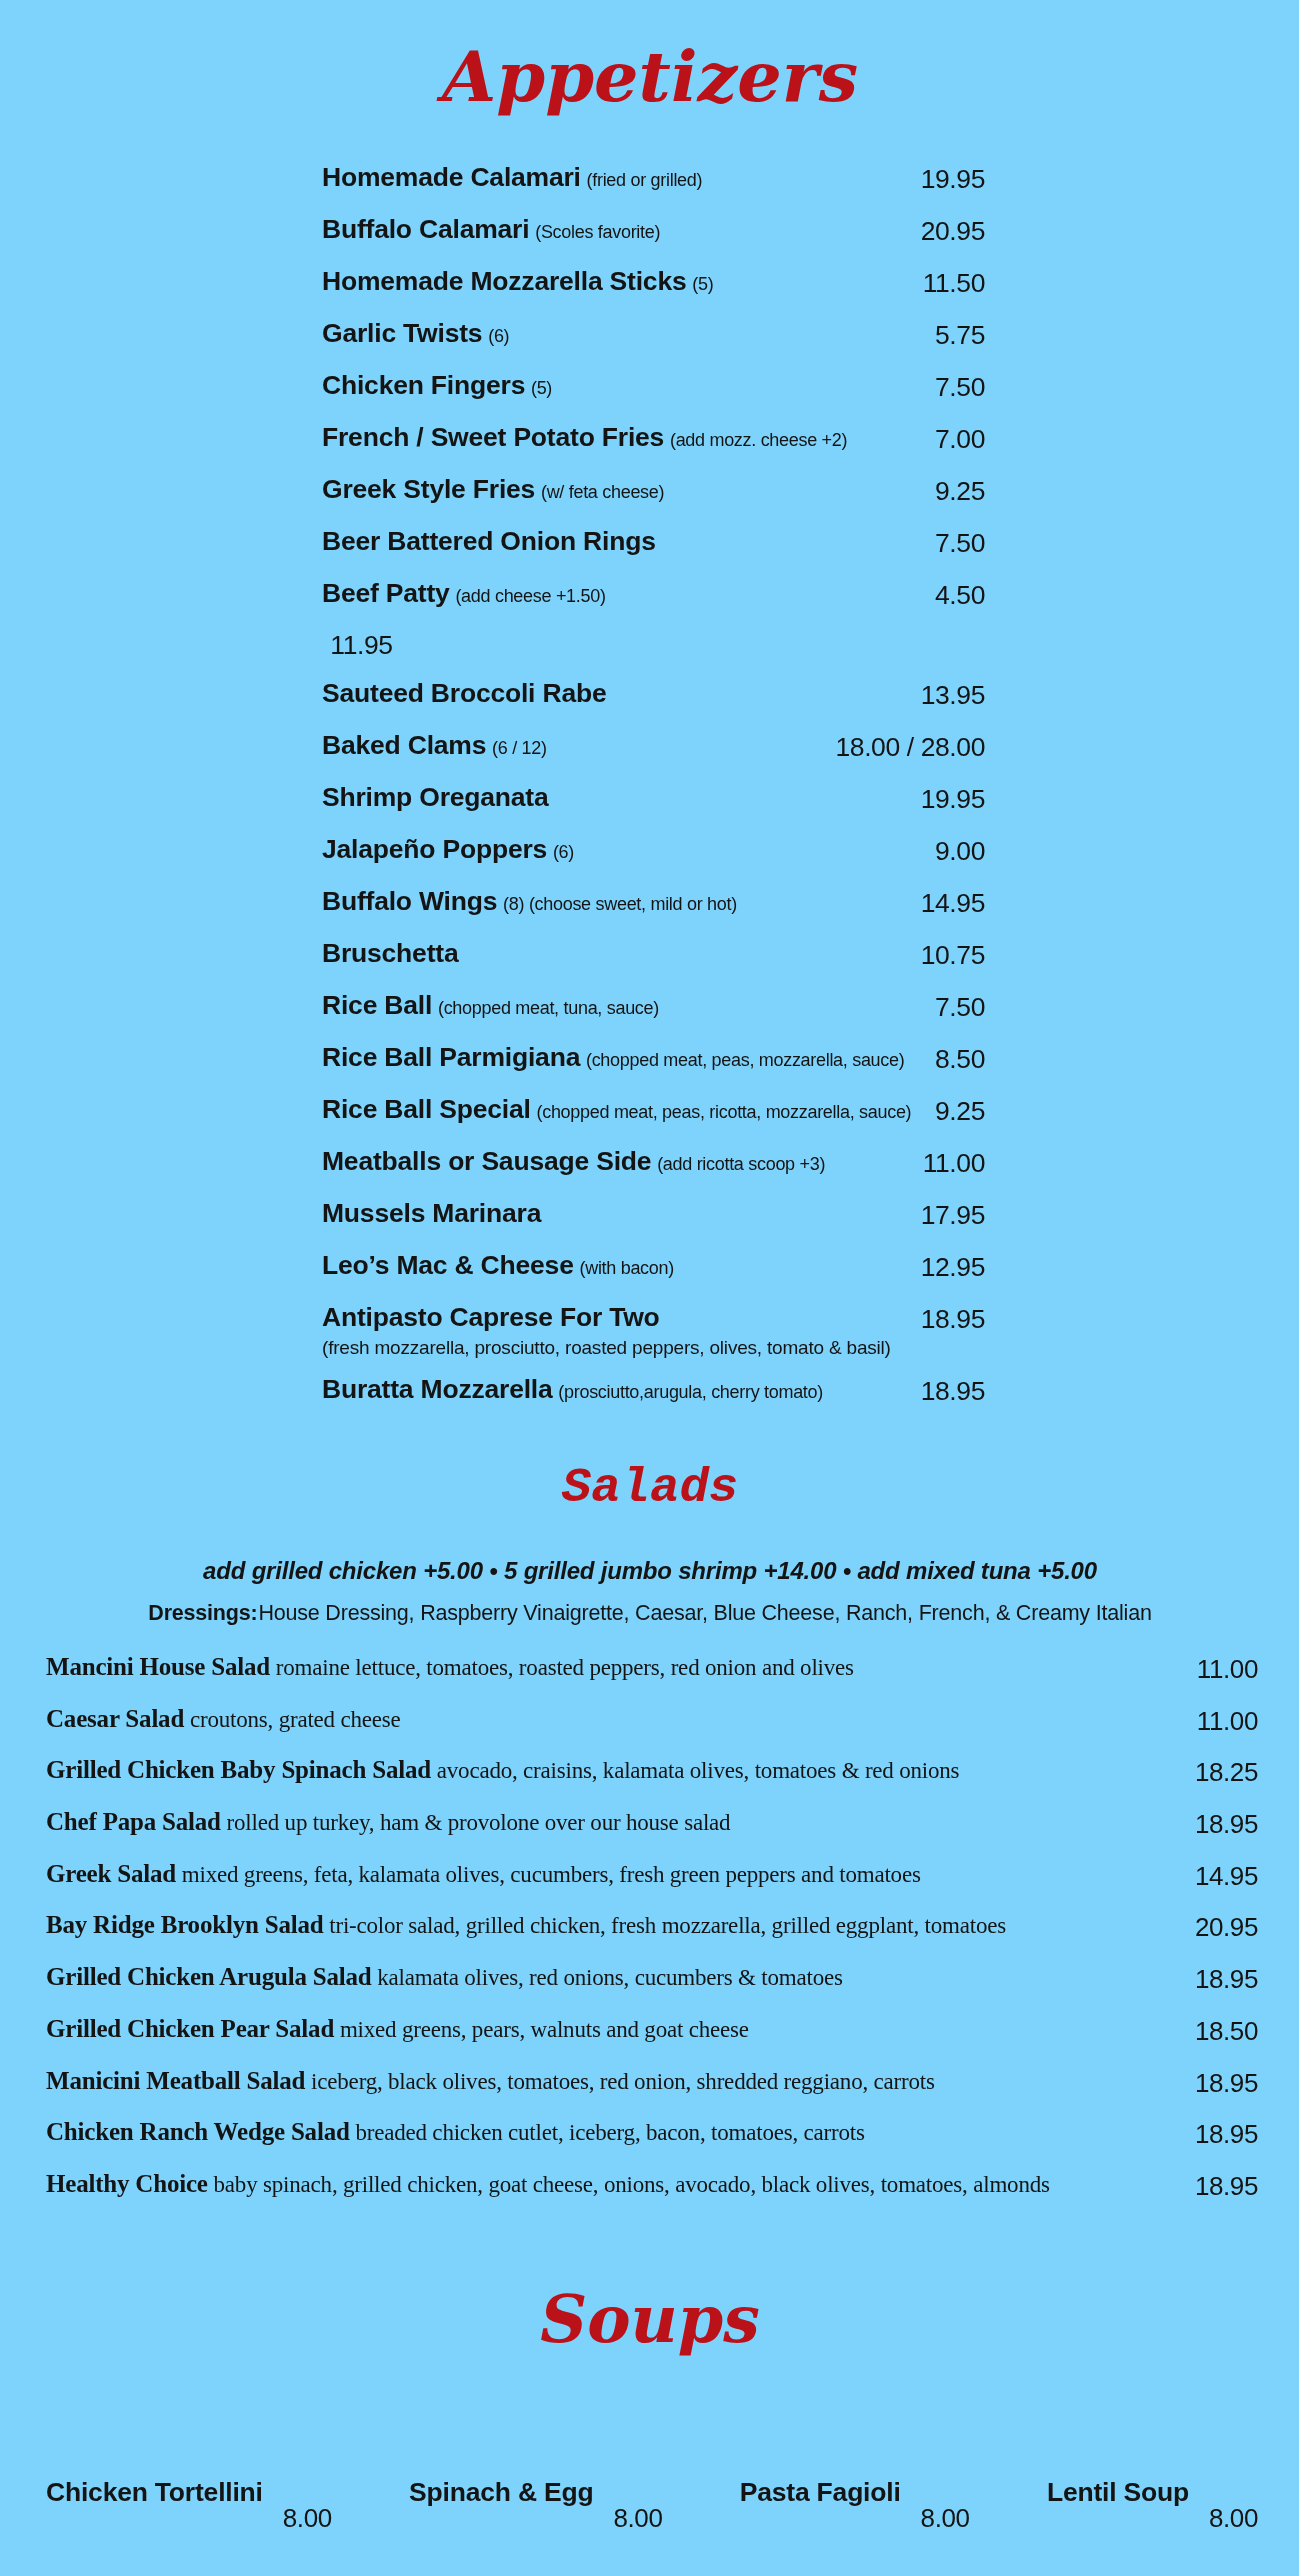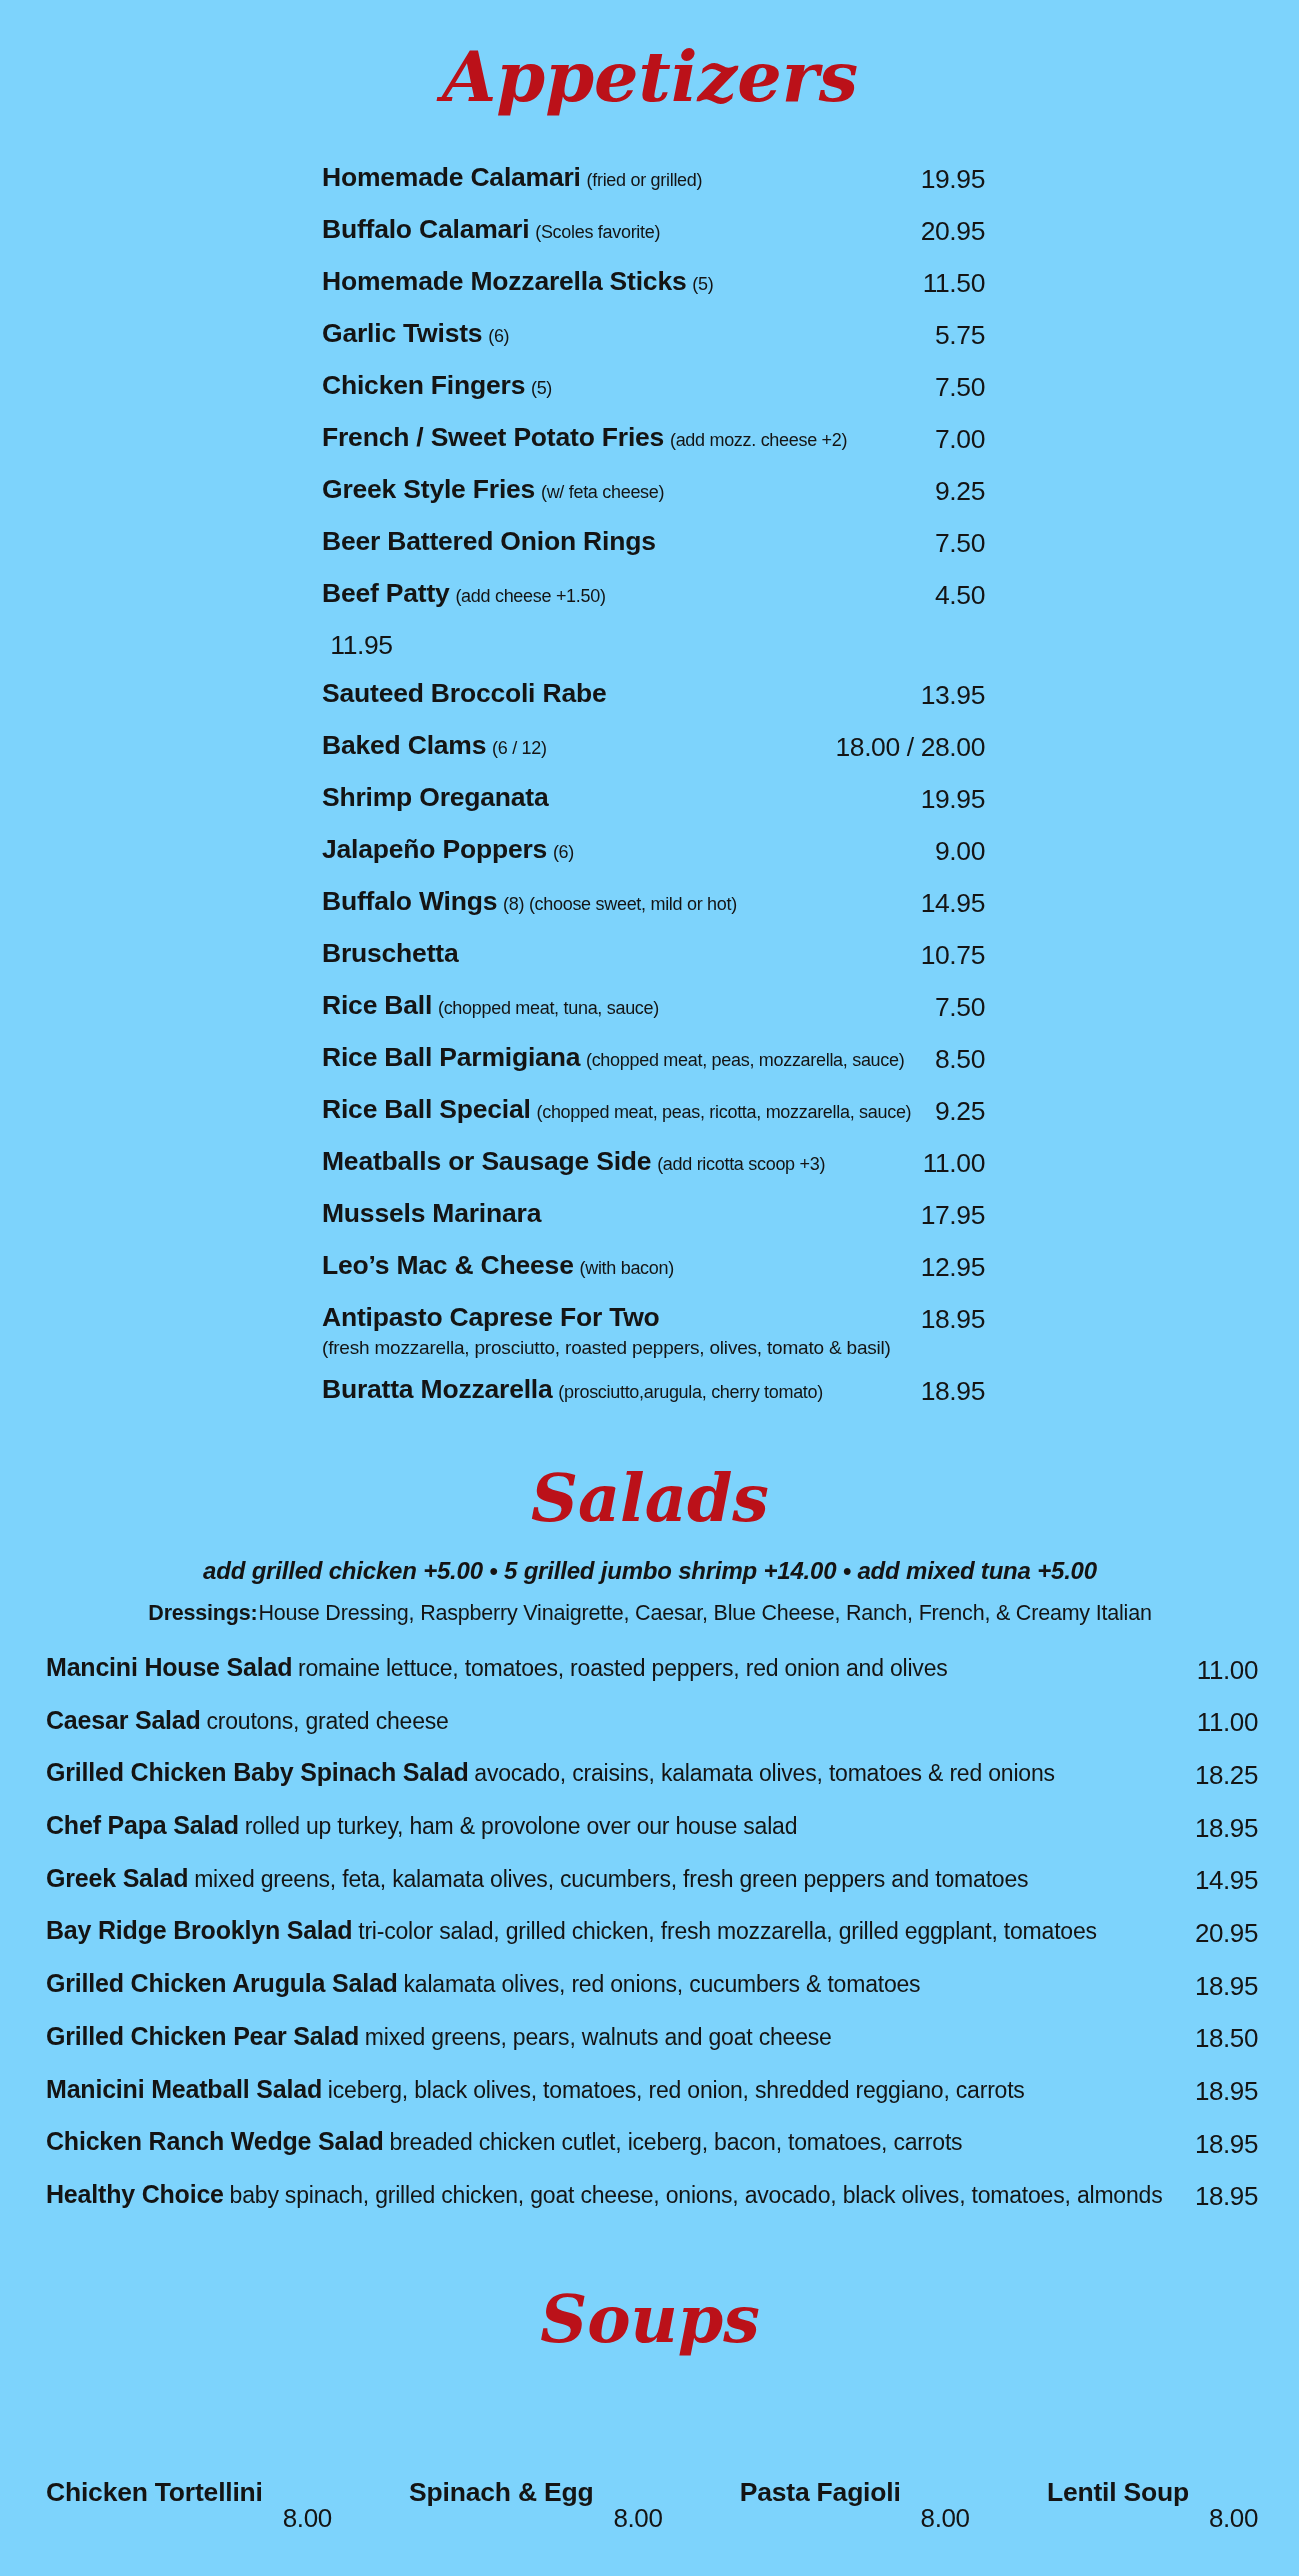--- a/index.html
+++ b/index.html
@@ -8,21 +8,21 @@
     background:#7dd3fc; color:#141414;
     font-family:"Liberation Sans", sans-serif;
     overflow:hidden;
   }
   .script-title {
     position:absolute; left:0; width:100%; text-align:center;
     font-family:"DejaVu Serif", serif; font-style:italic; font-weight:700;
     color:#bb1119;
   }
   #app-title   { top:35px;  font-size:70px; }
-  #salad-title { top:1460px; font-size:65px; }
+  #salad-title { top:1460px; font-size:49px;font-family:Liberation Mono, monospace; }
   #soup-title  { top:2281px; font-size:65px; }
 
   .app-list { position:absolute; top:161px; left:322px; width:663px; }
   .row { display:flex; align-items:center; }
   .app-row { line-height:33px; margin-bottom:15px; }
   .app-left { flex:1 1 auto; min-width:0; white-space:nowrap; }
   .app-name { font-size:26.5px; font-weight:700; letter-spacing:-0.2px; }
   .app-note { font-size:18px; letter-spacing:-0.3px; margin-left:5.8px; }
   .app-price { font-size:26.5px; white-space:nowrap; margin-left:8.3px; letter-spacing:-0.4px; }
   .app-desc { font-size:19px; line-height:25px; margin:-6.6px 0 13.3px 0; letter-spacing:-0.2px; }
@@ -32,21 +32,21 @@
     font-size:24px; font-weight:700; font-style:italic; letter-spacing:-0.2px;
   }
   .dressings {
     position:absolute; top:1601px; left:0; width:100%; text-align:center;
     font-size:21.5px; letter-spacing:-0.2px;
   }
   .dressings .lbl { font-weight:700; margin-right:1px; }
 
   .salad-list { position:absolute; top:1651px; left:46px; width:1212px; }
   .salad-row { line-height:32px; margin-bottom:15.7px; }
-  .salad-left { flex:1 1 auto; padding-right:13.3px; }
+  .salad-left { flex:1 1 auto; padding-right:13.3px;font-family:Liberation Serif, serif; }
   .salad-name { font-size:25px; font-weight:700; letter-spacing:-0.2px; }
   .salad-desc { font-size:23px; letter-spacing:-0.2px; margin-left:5.8px; }
   .salad-price { font-size:26px; white-space:nowrap; letter-spacing:-0.4px; }
 
   .soups-row {
     position:absolute; top:2477px; left:46px; width:1212px;
     display:flex; justify-content:space-between;
   }
   .soup-item { display:flex; align-items:flex-start; gap:20px; }
   .soup-name { font-size:26.5px; font-weight:700; letter-spacing:-0.2px; }

